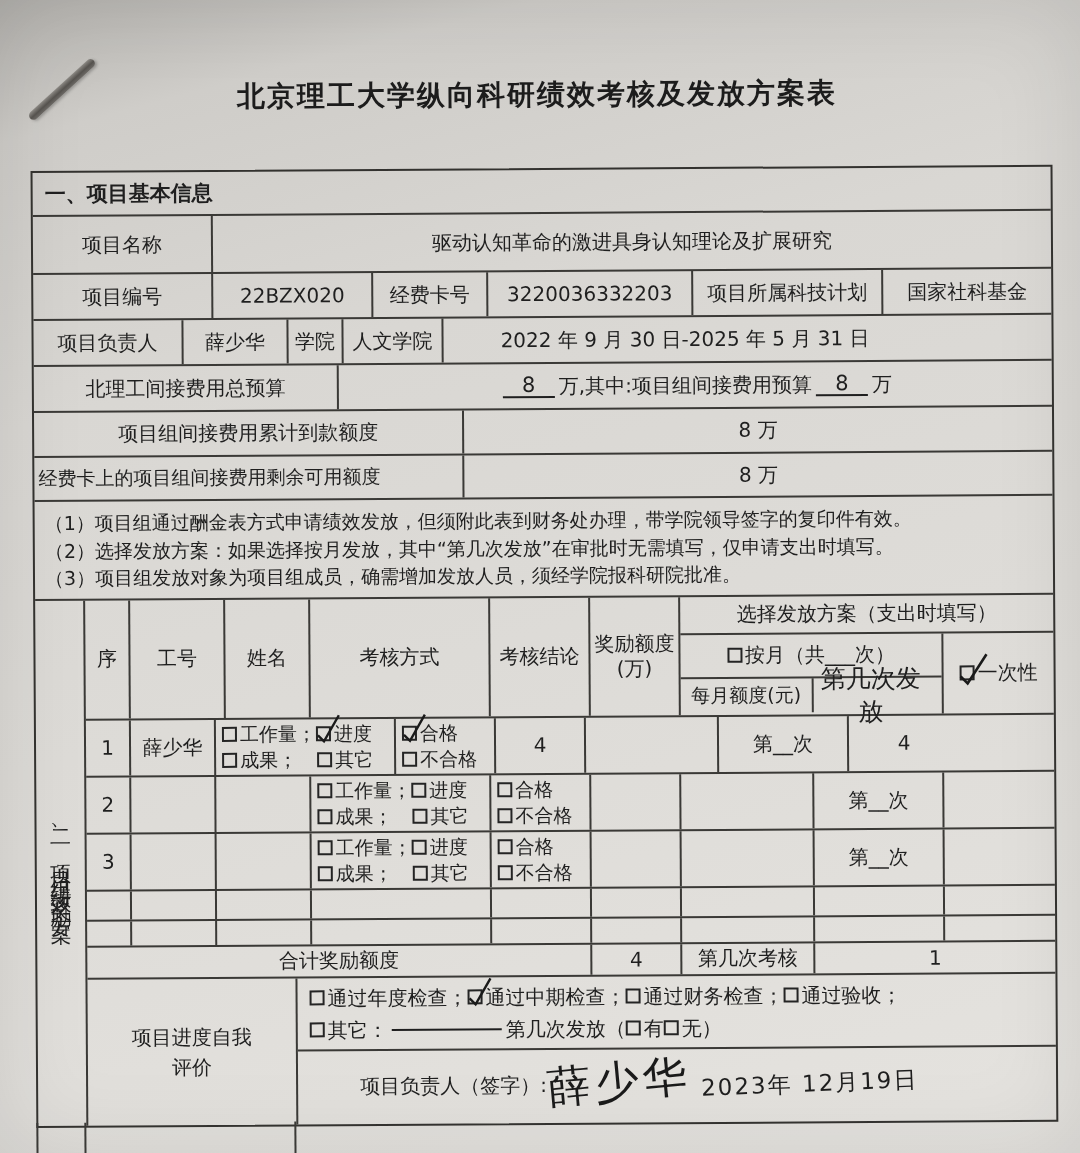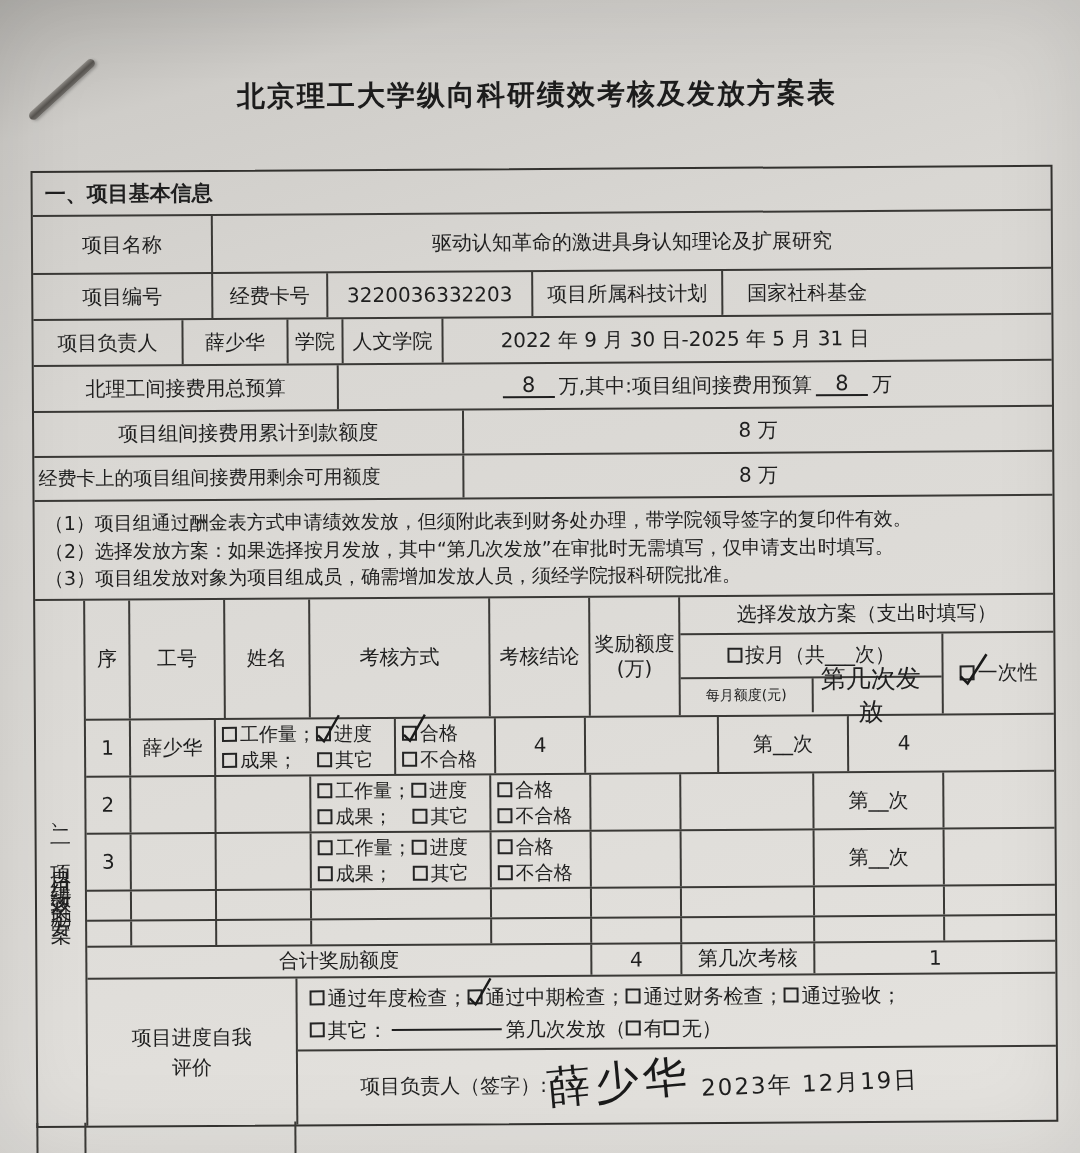--- a/index.html
+++ b/index.html
@@ -91,20 +91,21 @@
         <div class="c left sechdr" style="width:1018px;">一、项目基本信息</div>
       </div>
 
       <div class="row" style="height:58px;">
         <div class="c" style="width:180px;">项目名称</div>
         <div class="c" style="width:838px;">驱动认知革命的激进具身认知理论及扩展研究</div>
       </div>
 
       <div class="row" style="height:46px;">
         <div class="c" style="width:180px;">项目编号</div>
+        <div class="c" style="width:160px;">22BZX020</div>
         <div class="c" style="width:115px;">经费卡号</div>
         <div class="c" style="width:205px;">3220036332203</div>
         <div class="c" style="width:190px;">项目所属科技计划</div>
         <div class="c" style="width:168px;">国家社科基金</div>
       </div>
 
       <div class="row" style="height:46px;">
         <div class="c" style="width:150px;">项目负责人</div>
         <div class="c" style="width:105px;">薛少华</div>
         <div class="c" style="width:55px;">学院</div>
@@ -157,21 +158,21 @@
               <div class="gtop">选择发放方案（支出时填写）</div>
               <div class="gbot">
                 <div class="gleft">
                   <div class="monthly">
                     <span class="cb">
                       
                     </span>
                     <span>按月（共___次）</span>
                   </div>
                   <div class="subrow">
-                    <div class="c" style="width:133px; font-size:14px;">每月额度(元)</div>
+                    <div class="c" style="width:133px; font-size:19px;">每月额度(元)</div>
                     <div class="c" style="width:114px; font-size:25px; border-right:none;">第几次发放</div>
                   </div>
                 </div>
                 <div class="gonce">
                   <span class="cb">
                     <svg width="30" height="38">
                         <path d="M2 24 L9 31 L28 2" stroke="#1a1a1a" stroke-width="2.6" fill="none"></path>
                       </svg>
                   </span>
                   <span>一次性</span>

